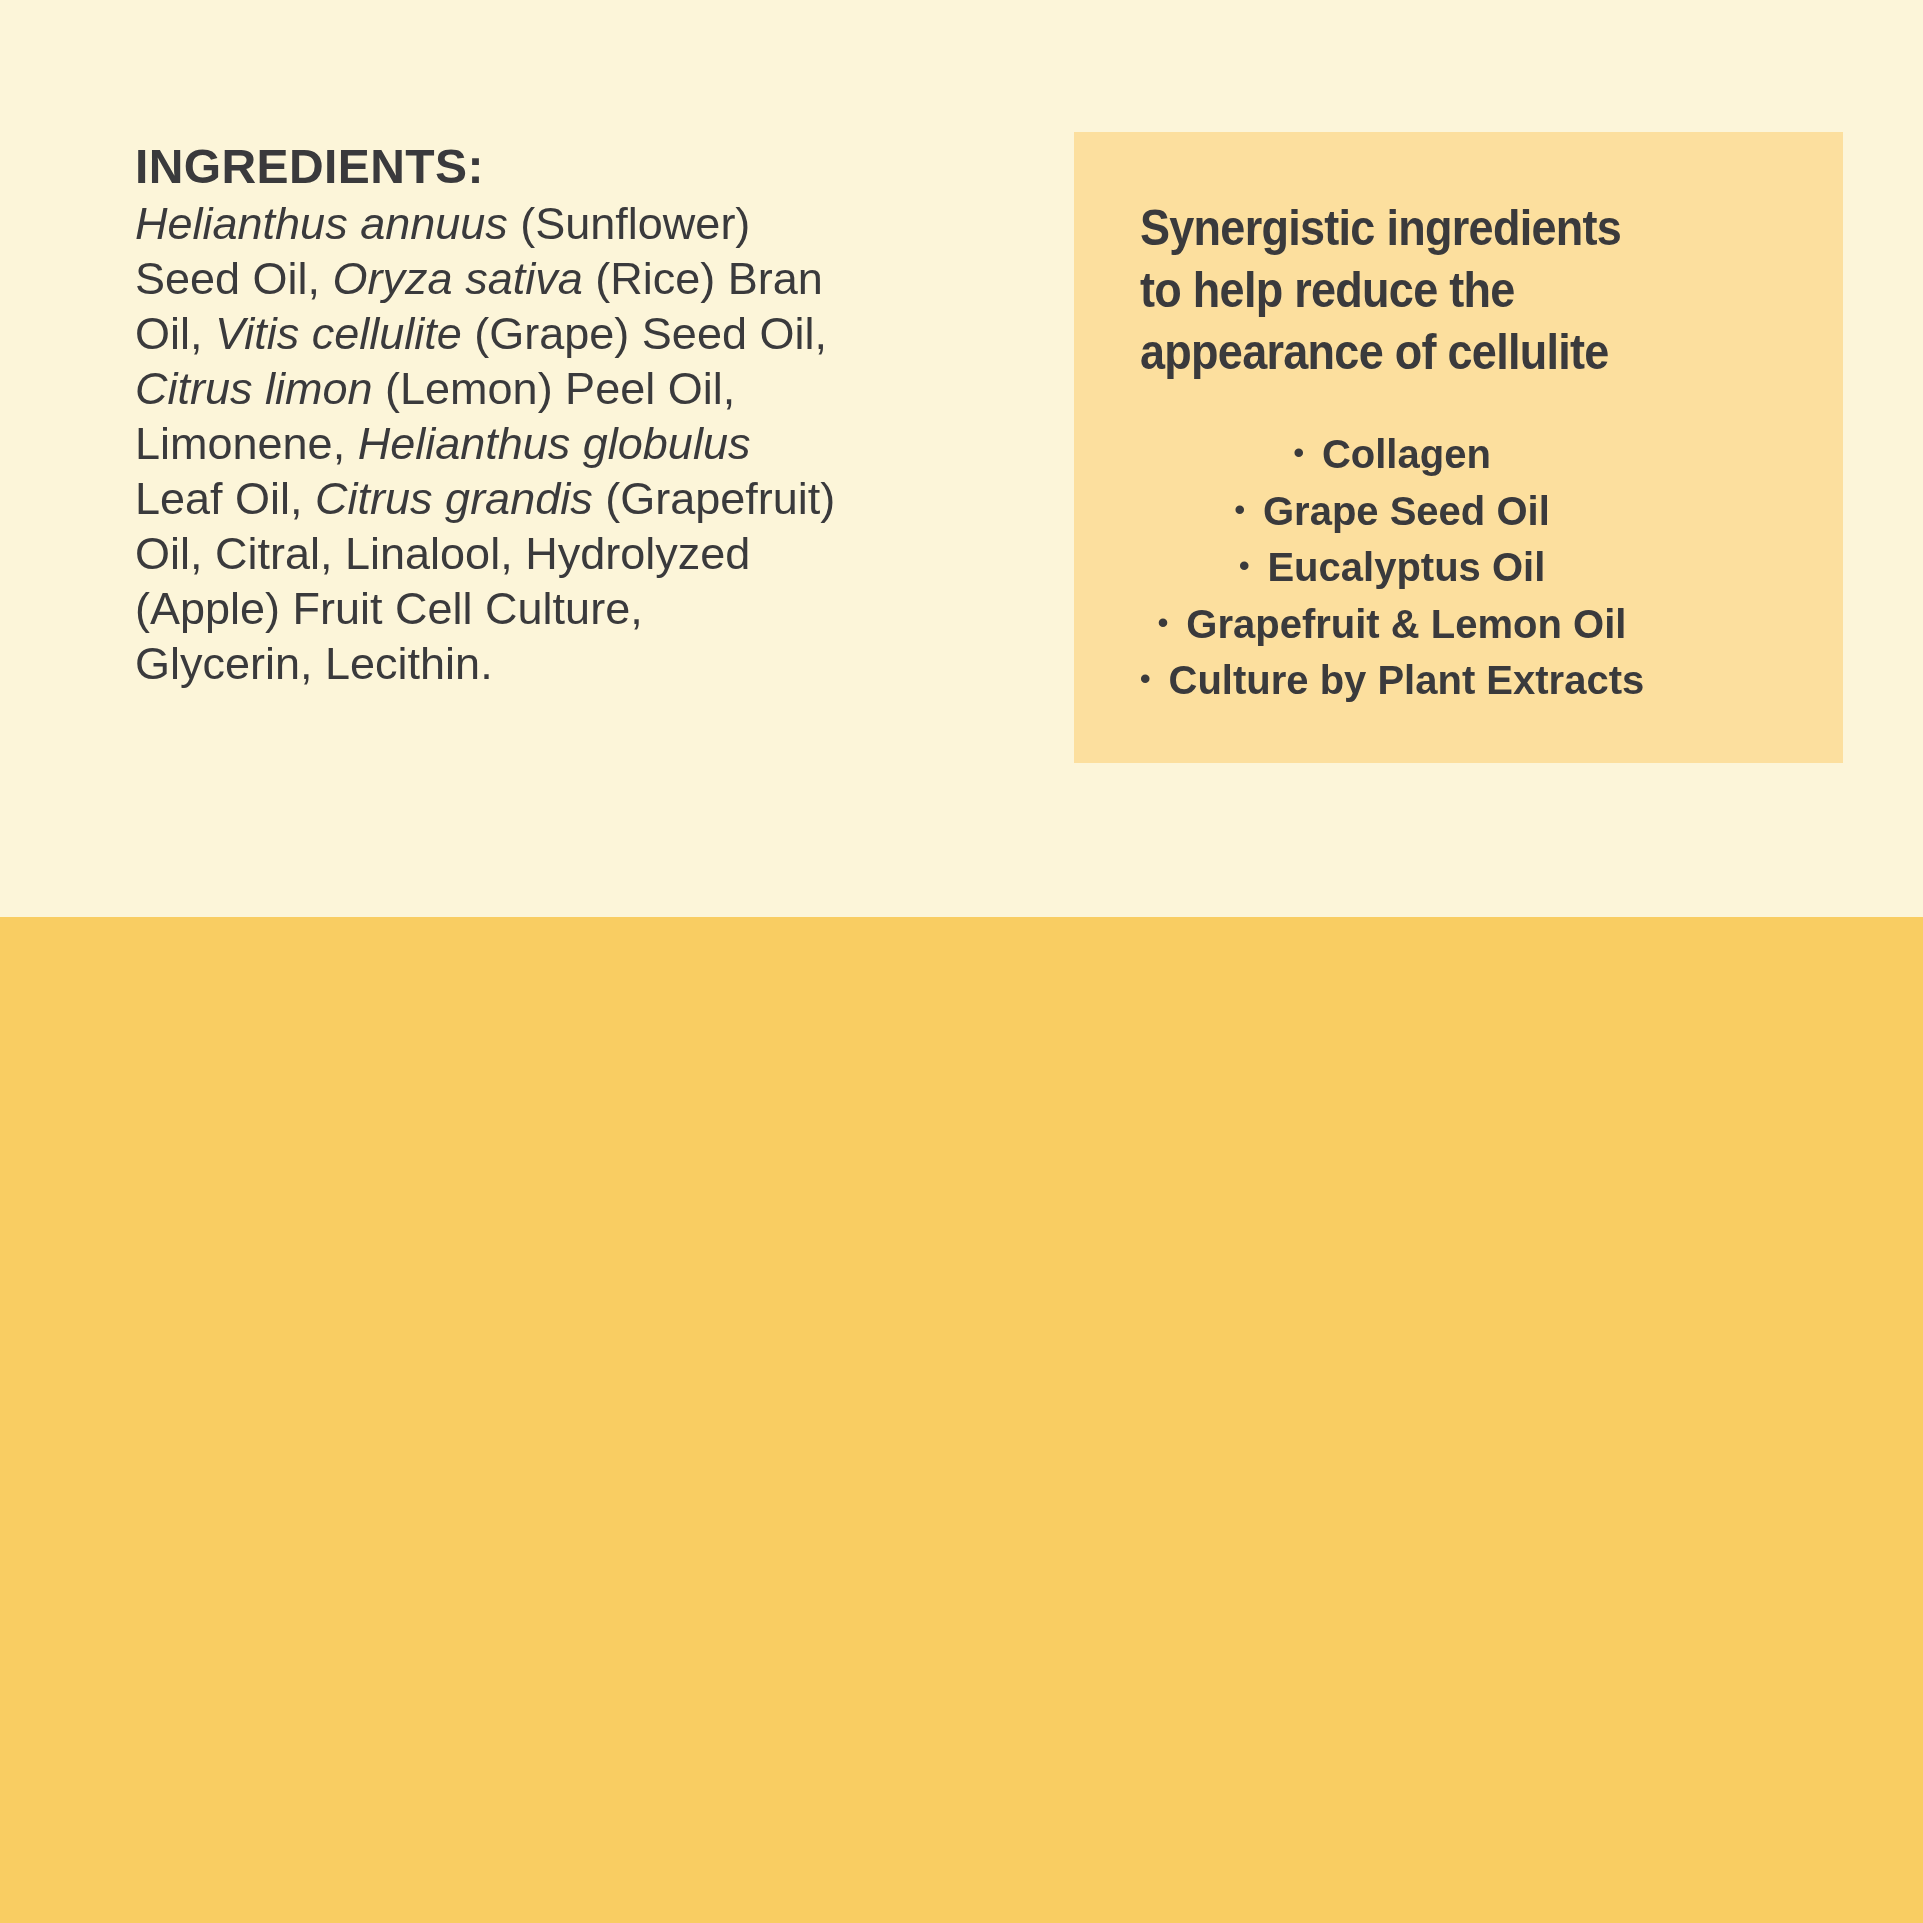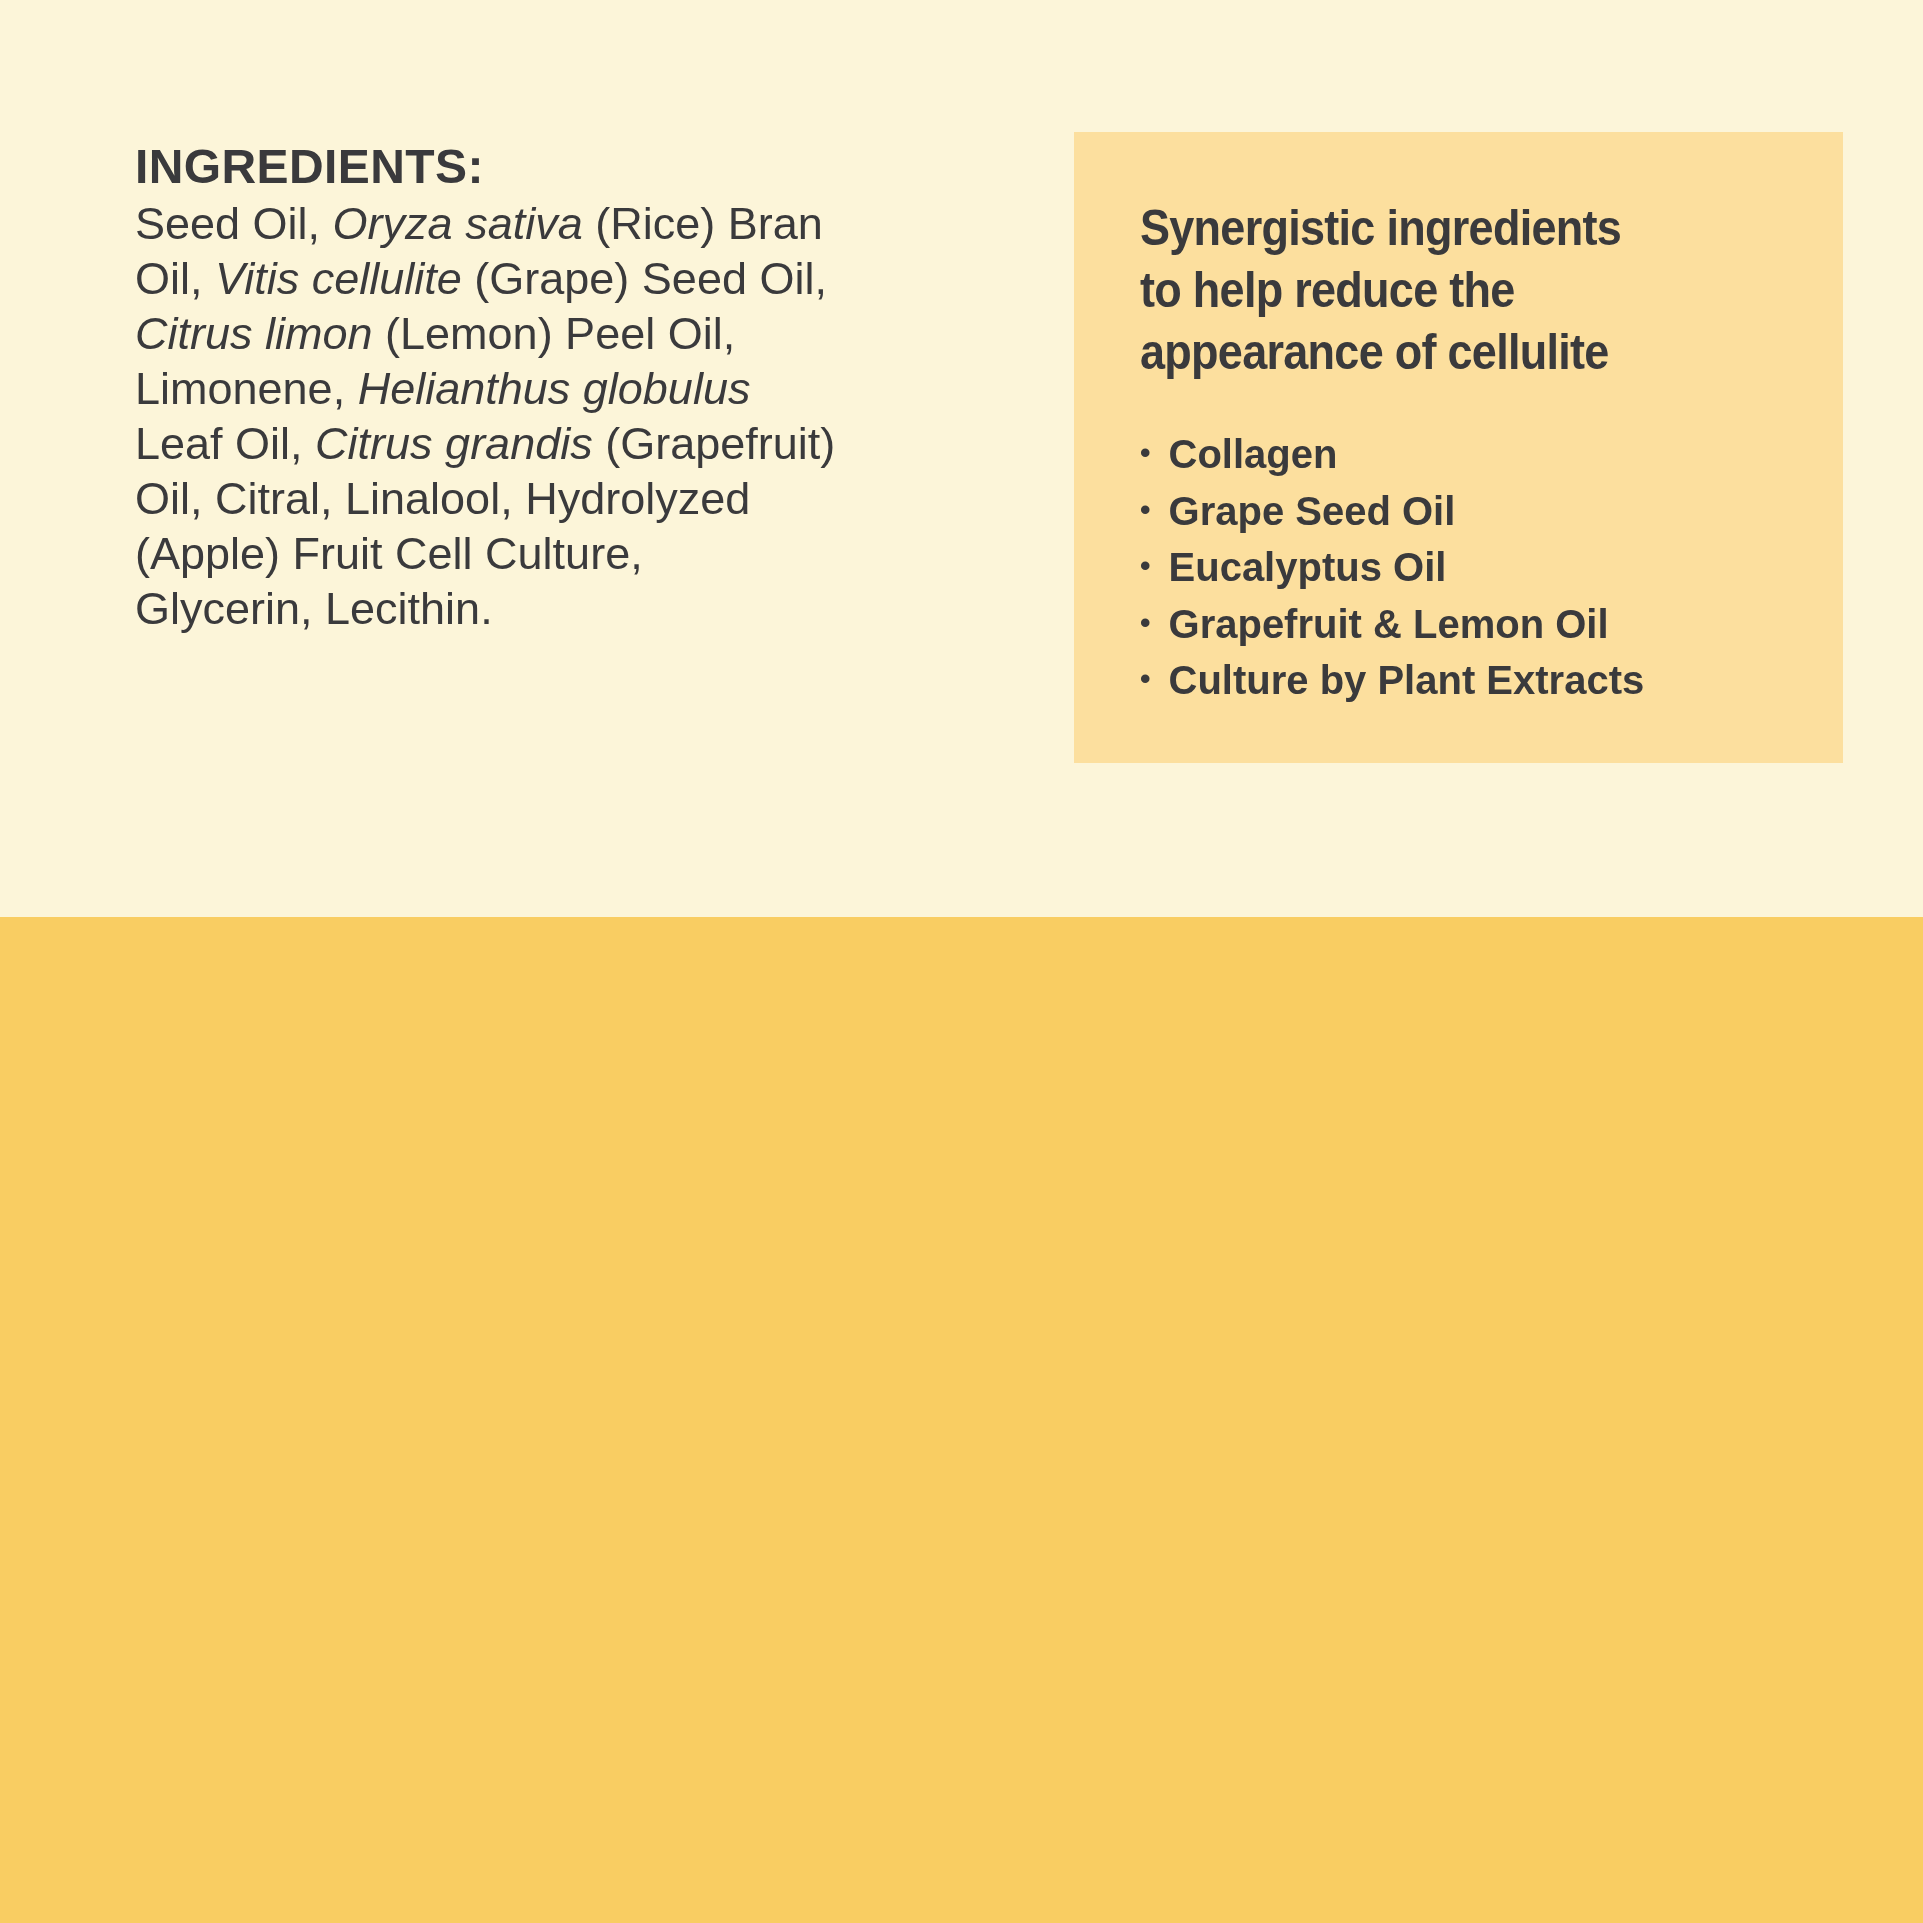--- a/index.html
+++ b/index.html
@@ -11,32 +11,33 @@
   .line{white-space:nowrap;font-size:45px;line-height:55px;}
   .heading{font-weight:bold;font-size:48px;line-height:59px;letter-spacing:0.4px;white-space:nowrap;}
   .it{font-style:italic;}
 
   .ingredients-block{position:absolute;left:135px;top:137px;}
 
   .syn-box{position:absolute;left:1026px;top:132px;width:769px;height:631px;background:#FCDF9E;margin-left:48px;}
   .syn-heading{position:absolute;left:66px;top:65px;font-weight:bold;font-size:50px;line-height:62px;
                letter-spacing:-0.8px;transform:scaleX(.9);transform-origin:0 0;white-space:nowrap;}
   .bullets{position:absolute;left:66px;top:293px;}
-  .bullet-item{white-space:nowrap;font-size:40px;line-height:56px;font-weight:bold;}
+  .bullet-item{white-space:nowrap;font-size:40px;line-height:56px;font-weight:bold;text-align:center;}
   .bullet-dot{display:inline-block;font-size:30px;vertical-align:4.5px;margin-right:18px;}
 </style>
 </head>
 <body>
 
 <div class="page">
 
   <div class="top-section">
 
     <div class="ingredients-block">
       <div class="heading">INGREDIENTS:</div>
+      <div class="line"><span class="it">Helianthus annuus</span><span> (Sunflower)</span></div>
       <div class="line"><span>Seed Oil, </span><span class="it">Oryza sativa</span><span> (Rice) Bran</span></div>
       <div class="line"><span>Oil, </span><span class="it">Vitis cellulite</span><span> (Grape) Seed Oil,</span></div>
       <div class="line"><span class="it">Citrus limon</span><span> (Lemon) Peel Oil,</span></div>
       <div class="line"><span>Limonene, </span><span class="it">Helianthus globulus</span></div>
       <div class="line"><span>Leaf Oil, </span><span class="it">Citrus grandis</span><span> (Grapefruit)</span></div>
       <div class="line"><span>Oil, Citral, Linalool, Hydrolyzed</span></div>
       <div class="line"><span>(Apple) Fruit Cell Culture,</span></div>
       <div class="line"><span>Glycerin, Lecithin.</span></div>
     </div>
 

